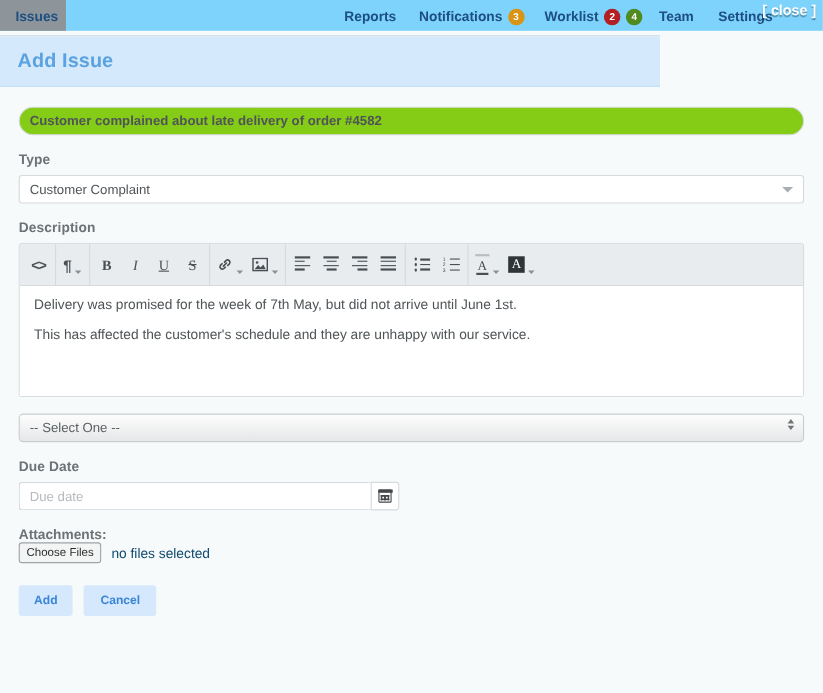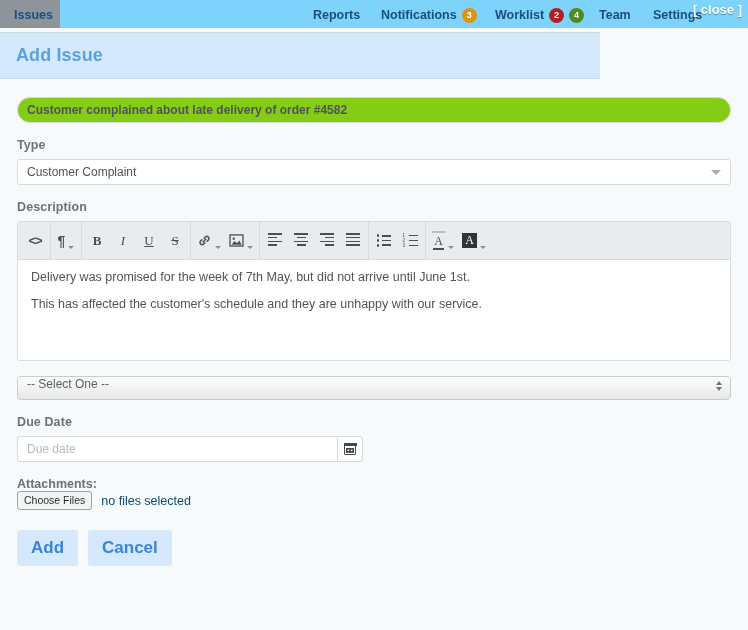--- a/index.html
+++ b/index.html
@@ -216,22 +216,22 @@
     margin: 0 0 13px 0;
   }
 
   
   .native-select {
     position: relative;
     width: 714px; height: 24px;
     border: 1px solid #c8cdd0;
     border-radius: 4px;
     background: linear-gradient(#fdfdfd, #e6e7e8);
-    display: flex; 
-    padding: 0 9px;
+    display: flex; align-items: center;
+    padding: 12px 9px;
     color: #5b6064;
     font-size: 12px;
   }
   .select-arrows {
     position: absolute; right: 8px; top: 4px;
     display: flex; flex-direction: column; align-items: center; gap: 2px;
   }
   .select-arrows .up {
     width: 0; height: 0;
     border-left: 3.5px solid transparent;
@@ -305,21 +305,21 @@
   }
 
   
   .footer-btns { display: flex; gap: 10px; margin-top: 20px; }
   .btn {
     background: #d6e8fb;
     color: #3a85d8;
     border: none;
     border-radius: 3px;
     font-family: "Liberation Sans", sans-serif;
-    font-size: 17px;
+    font-size: 11px;
     font-weight: bold;
     padding: 8px 14px;
     cursor: pointer;
   }
   .btn-add { min-width: 46px; }
   .btn-cancel { min-width: 66px; }
 </style>
 </head>
 <body>
 

